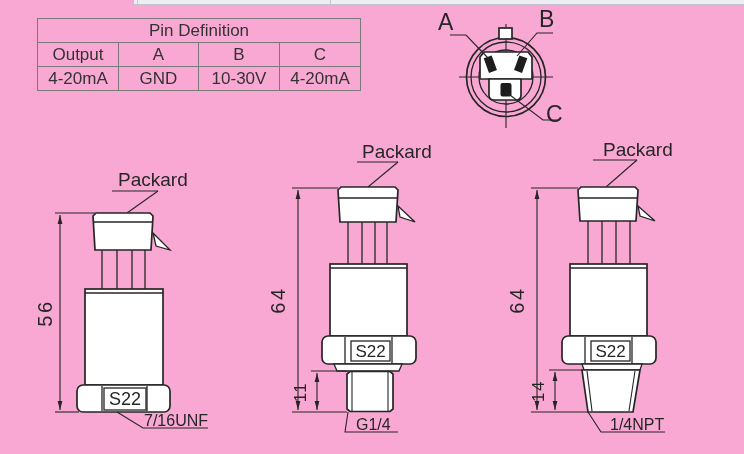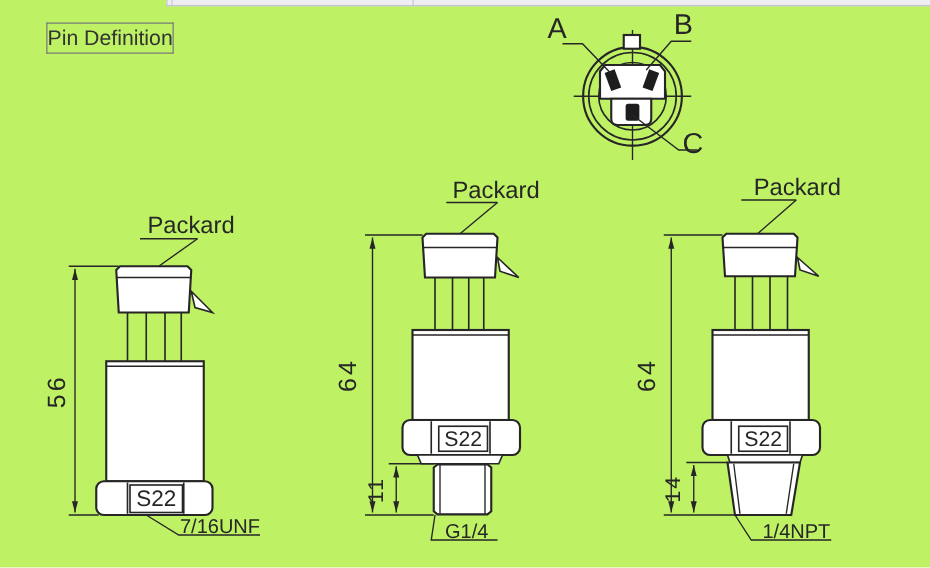--- a/index.html
+++ b/index.html
@@ -1,16 +1,16 @@
 <!DOCTYPE html>
 <html><head>
 <meta charset="utf-8">
 <style>
   html,body{margin:0;padding:0;background:#ffffff;}
-  #stage{position:relative;width:744px;height:454px;background:#bef264;overflow:hidden;
+  #stage{position:relative;width:744px;height:454px;background:#f9a8d4;overflow:hidden;
          font-family:"Liberation Sans", sans-serif;color:#2e2e2e;}
   
   #top-strip{position:absolute;left:133px;top:0;width:611px;height:4px;
              background:#ededf3;border-bottom:1px solid #c3c3cd;border-left:1px solid #c3c3cd;}
   #top-strip .tick{position:absolute;top:0;width:1px;height:4px;background:#c9c9d3;}
   
   #pin-table{position:absolute;left:37px;top:18px;border-collapse:collapse;
              font-size:17px;color:#333;}
   #pin-table td{border:1px solid #7a7a7a;text-align:center;vertical-align:middle;
                 height:23px;padding:0;}
@@ -38,20 +38,32 @@
 
   <div id="top-strip">
     <div class="tick" style="left:3px"></div>
     <div class="tick" style="left:196px"></div>
   </div>
 
   <table id="pin-table">
     <tbody>
         <tr>
       <td colspan="4">Pin Definition</td>
+    </tr>
+    <tr>
+      <td class="c0">Output</td>
+      <td class="c1">A</td>
+      <td class="c2">B</td>
+      <td class="c3">C</td>
+    </tr>
+    <tr>
+      <td>4-20mA</td>
+      <td>GND</td>
+      <td>10-30V</td>
+      <td>4-20mA</td>
     </tr>
   </tbody>
     </table>
 
   <svg id="drawing" width="744" height="454" viewBox="0 0 744 454">
     <defs>
       <marker id="arr" markerWidth="12" markerHeight="8" refX="9" refY="3" orient="auto-start-reverse" markerUnits="userSpaceOnUse">
         <path d="M9,3 L0,0.6 L0,5.4 Z" fill="#262626"></path>
       </marker>
     </defs>

